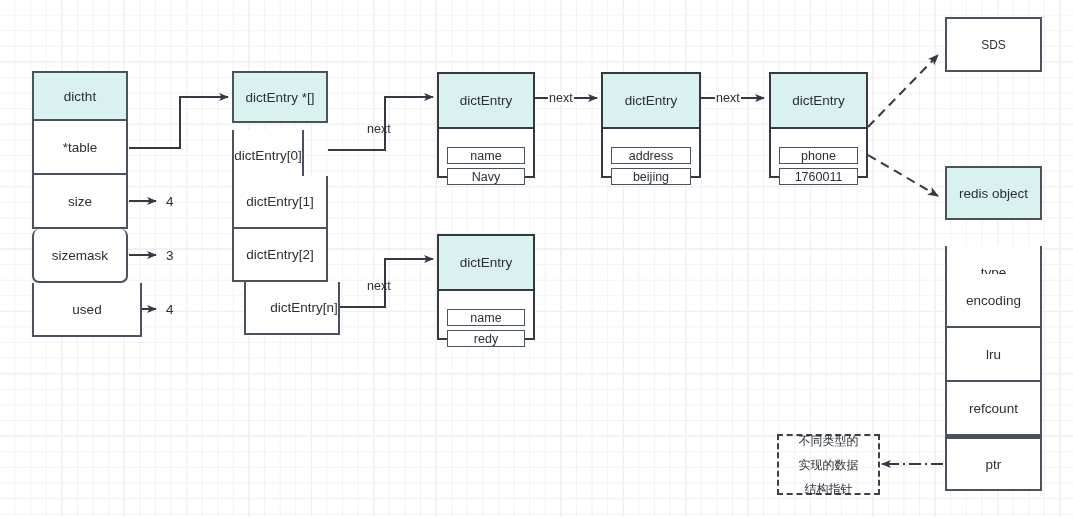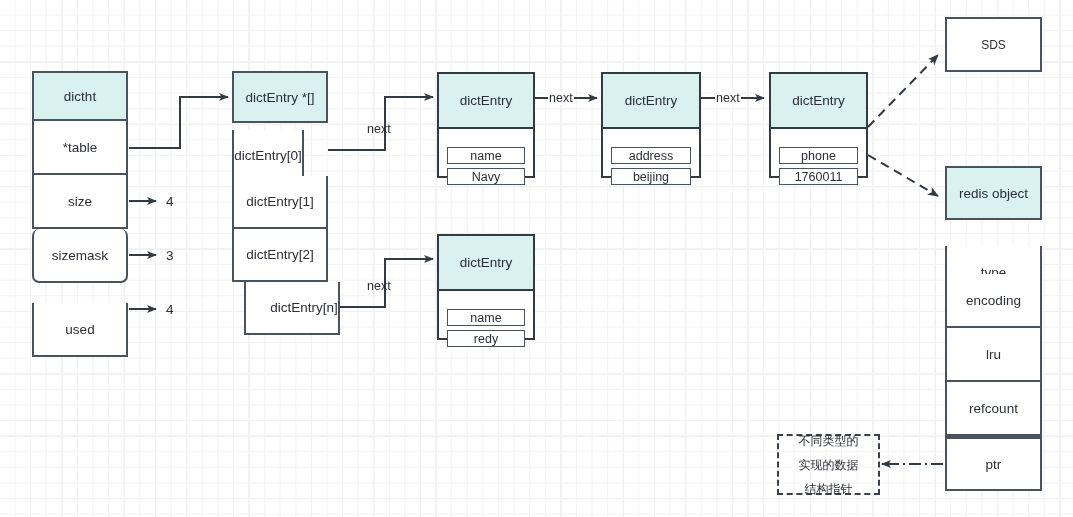--- a/index.html
+++ b/index.html
@@ -111,21 +111,21 @@
 
     <path d="M868,155 L938,196" fill="none" stroke="#333a44" stroke-width="2" stroke-dasharray="9,6" marker-end="url(#arw2)"></path>
 
     <path d="M943,464 L882,464" fill="none" stroke="#333a44" stroke-width="2" stroke-dasharray="12,4,2,4" marker-end="url(#arw)"></path>
   </svg>
 
   <div class="cell head" style="left:32px;top:71px;width:96px;height:50px;">dictht</div>
   <div class="cell" style="left:32px;top:121px;width:96px;height:54px;">*table</div>
   <div class="cell" style="left:32px;top:175px;width:96px;height:54px;">size</div>
   <div class="cell" style="left:32px;top:229px;width:96px;height:54px;border-radius:7px;">sizemask</div>
-  <div class="cell" style="left:32px;top:283px;width:96px;height:54px;margin-top:20px;">used</div>
+  <div class="cell" style="left:32px;top:283px;width:110px;height:54px;">used</div>
 
   <div class="val" style="left:166px;top:194px;">4</div>
   <div class="val" style="left:166px;top:248px;">3</div>
   <div class="val" style="left:166px;top:302px;">4</div>
 
   <div class="cell head" style="left:232px;top:71px;width:96px;height:52px;">dictEntry *[]</div>
   <div class="cell" style="left:232px;top:130px;width:72px;height:53px;">dictEntry[0]</div>
   <div class="cell" style="left:232px;top:176px;width:96px;height:53px;">dictEntry[1]</div>
   <div class="cell" style="left:232px;top:229px;width:96px;height:53px;">dictEntry[2]</div>
   <div class="cell" style="left:244px;top:282px;width:96px;height:53px;padding-left:24px;">dictEntry[n]</div>

